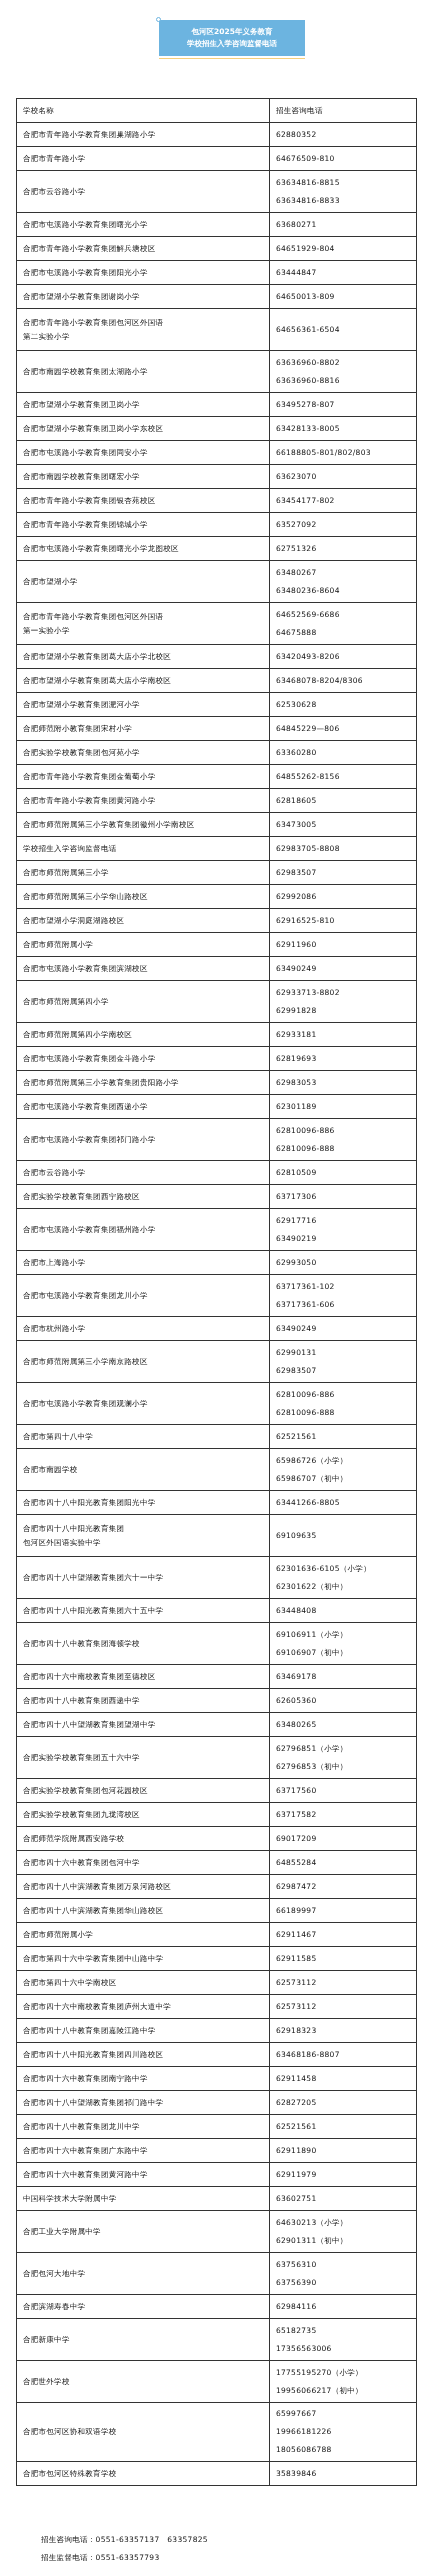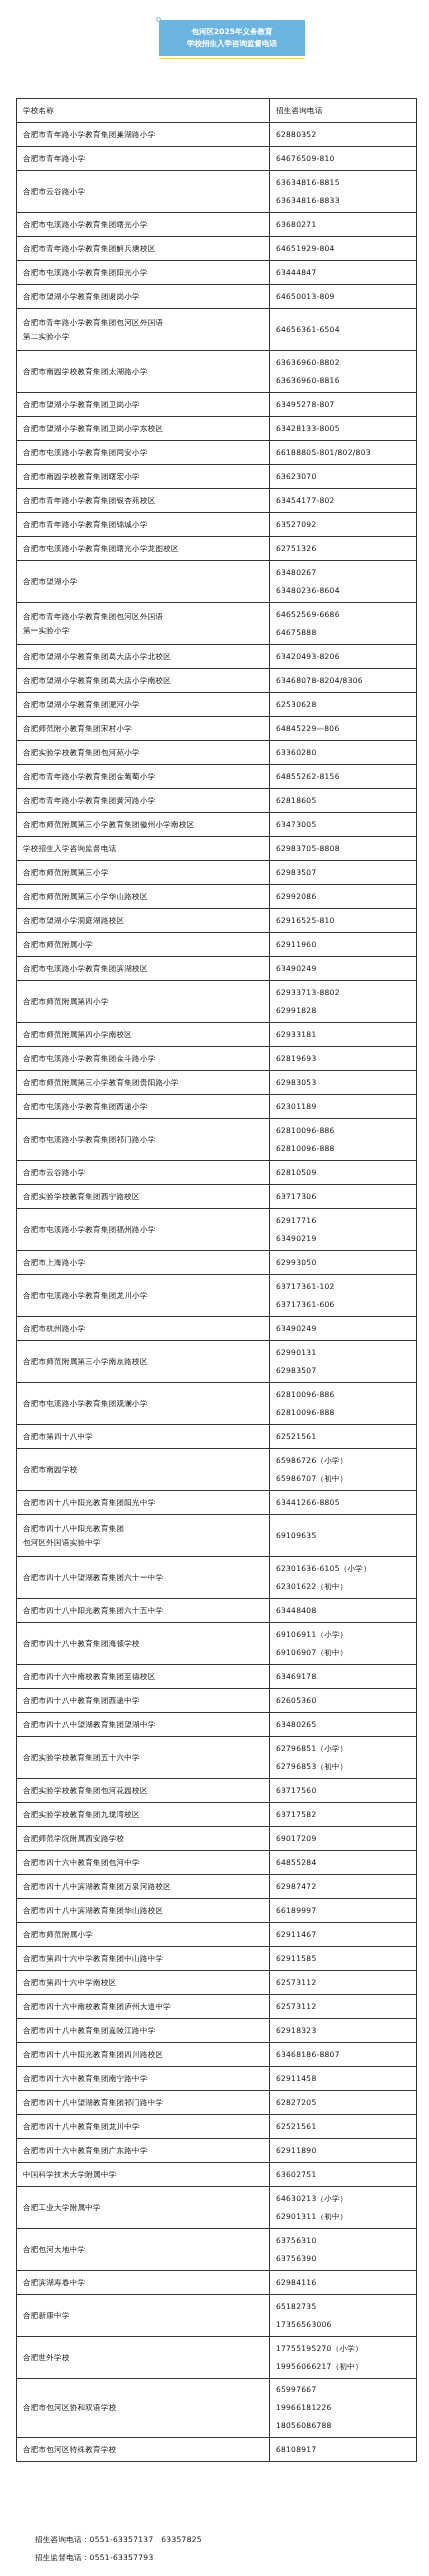--- a/index.html
+++ b/index.html
@@ -11,21 +11,21 @@
   .title-line { margin-top: 2.1px; height: 1.1px; background: #f7cf7a; }
   table.contacts { position: absolute; left: 16px; top: 98px; width: 400px; border-collapse: collapse; table-layout: fixed; }
   table.contacts td { border: 0.5px solid #333; font-size: 7.5px; color: #111; padding: 0 5.9px; vertical-align: middle; letter-spacing: 0.3px; }
   table.contacts td.name { width: 253px; }
   table.contacts td.phone { width: 147px; }
   tr.h1 td { height: 24px; }
   tr.h2 td { height: 42px; margin-top: 44px; }
   tr.h3 td { height: 59px; margin-top: 39px; }
   .line { display: block; line-height: 17.7px; }
   td.name .line { line-height: 14px; }
-  .footer { position: absolute; left: 35px; top: 2531px; font-size: 7.5px; line-height: 17.7px; color: #111; letter-spacing: 0.3px; }
+  .footer { position: absolute; left: 41px; top: 2531px; font-size: 7.5px; line-height: 17.7px; color: #111; letter-spacing: 0.3px; }
 </style>
 </head>
 <body>
 
 <div class="title-wrap">
   <div class="title-box">
     <span class="title-dot"></span>
     <div>包河区2025年义务教育</div>
     <div>学校招生入学咨询监督电话</div>
   </div>
@@ -634,20 +634,28 @@
       <tr class="h1">
         <td class="name">
           <span class="line">合肥市四十六中教育集团广东路中学</span>
         </td>
         <td class="phone">
           <span class="line">62911890</span>
         </td>
       </tr>
       <tr class="h1">
         <td class="name">
+          <span class="line">合肥市四十六中教育集团黄河路中学</span>
+        </td>
+        <td class="phone">
+          <span class="line">62911979</span>
+        </td>
+      </tr>
+      <tr class="h1">
+        <td class="name">
           <span class="line">中国科学技术大学附属中学</span>
         </td>
         <td class="phone">
           <span class="line">63602751</span>
         </td>
       </tr>
       <tr class="h2">
         <td class="name">
           <span class="line">合肥工业大学附属中学</span>
         </td>
@@ -699,21 +707,21 @@
           <span class="line">65997667</span>
           <span class="line">19966181226</span>
           <span class="line">18056086788</span>
         </td>
       </tr>
       <tr class="h1">
         <td class="name">
           <span class="line">合肥市包河区特殊教育学校</span>
         </td>
         <td class="phone">
-          <span class="line">68108917</span>
+          <span class="line">35839846</span>
         </td>
       </tr>
     </tbody>
 </table>
 
 <div class="footer">
   <div>招生咨询电话：0551-63357137　63357825</div>
   <div>招生监督电话：0551-63357793</div>
 </div>
 

